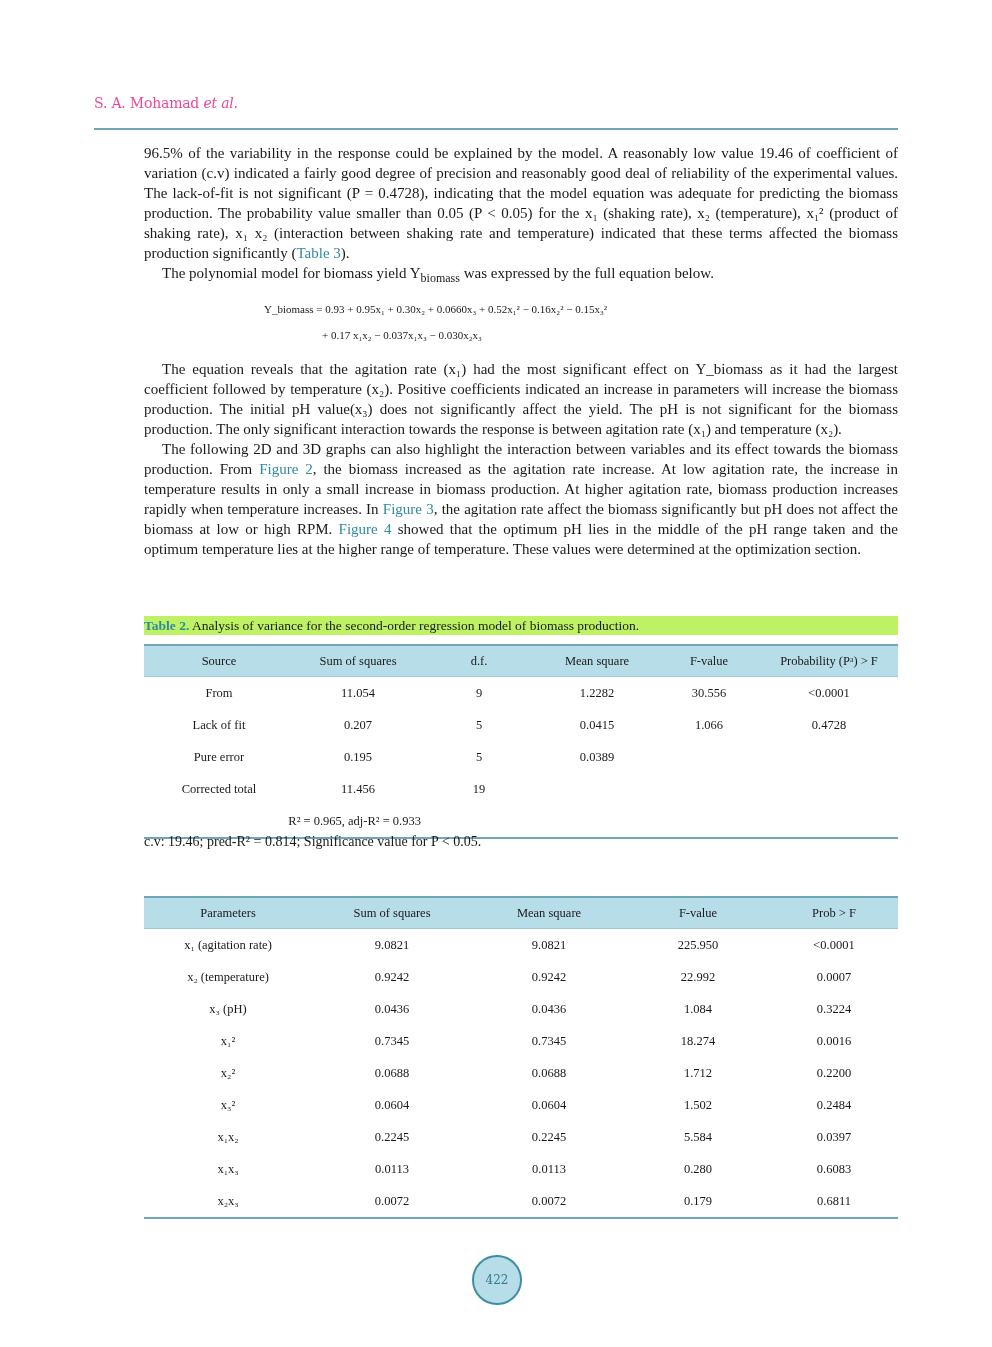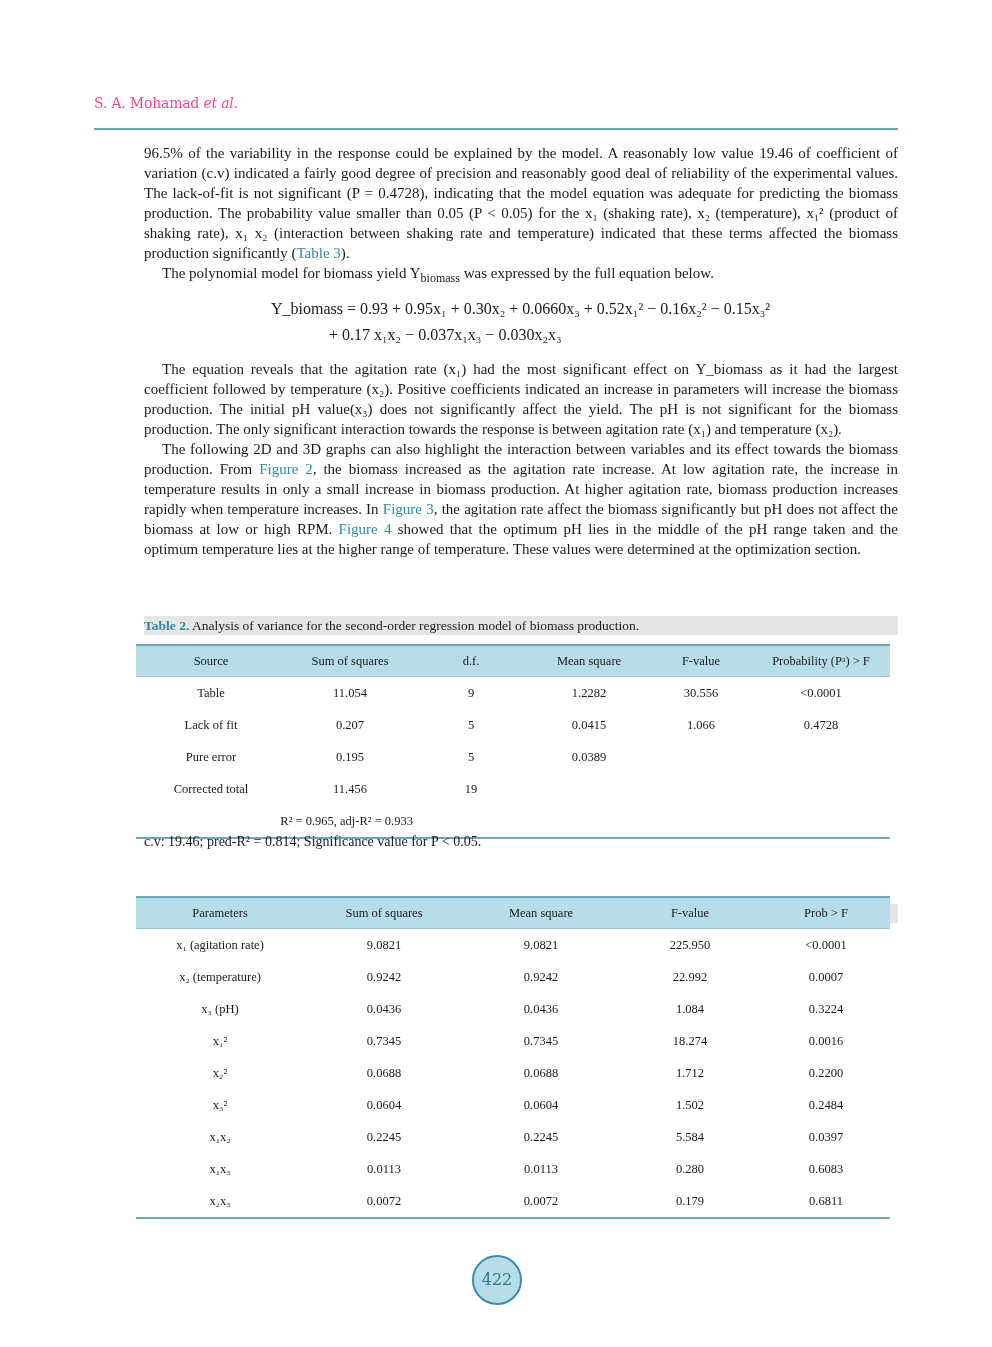--- a/index.html
+++ b/index.html
@@ -7,36 +7,36 @@
          font-family: "Liberation Serif", "DejaVu Serif", serif; color: #1a1a1a; }
   .running-head { position: absolute; left: 94px; top: 95px; font-size: 14px; color: #ec4899;
                   font-family: "DejaVu Serif", serif; letter-spacing: -0.2px; }
   .running-head i { font-style: italic; }
   .head-rule { position: absolute; left: 94px; top: 128px; width: 804px; height: 2px; background: #6fa7b8; }
   .body-text { position: absolute; left: 144px; width: 754px; font-size: 15px; line-height: 20px;
                text-align: justify; }
   .body-text p { margin: 0; }
   .indent { text-indent: 18px; }
   .ref { color: #2e8aa3; font-weight: normal; }
-  .equation { position: absolute; left: 271px; top: 296px; font-size: 16px; line-height: 26px;
+  .equation { position: absolute; left: 264px; top: 296px; font-size: 11px; line-height: 26px;
               font-family: "Liberation Serif", serif; }
   .equation .line2 { padding-left: 58px; }
   sub, sup { font-size: 12px; line-height: 0; }
-  .caption { position: absolute; left: 144px; width: 754px; height: 19px; background: #e5e5e5;
+  .caption { position: absolute; left: 144px; width: 754px; height: 19px; background: #bef264;
              font-size: 13.5px; line-height: 19px; }
   .caption .cap-label { color: #2e8aa3; font-weight: bold; }
-  table.data { position: absolute; left: 136px; width: 754px; border-collapse: collapse;
+  table.data { position: absolute; left: 144px; width: 754px; border-collapse: collapse;
                font-size: 12.5px; text-align: center; }
   table.data th { background: #b7dde8; font-weight: normal; height: 28px;
                   border-top: 2px solid #6fa7b8; border-bottom: 1px solid #9fc9d6; }
   table.data td { height: 30px; }
   table.data tr.last td { border-bottom: 2px solid #6fa7b8; }
   .note { position: absolute; left: 144px; top: 834px; font-size: 14px; }
   .page-num { position: absolute; left: 472px; top: 1255px; width: 46px; height: 46px; border-radius: 50%;
-              background: #b7dde8; border: 2px solid #3a8fa6; color: #2e7a90; font-size: 16px;
+              background: #b7dde8; border: 2px solid #3a8fa6; color: #2e7a90; font-size: 12px;
               text-align: center; line-height: 46px; font-family: "DejaVu Serif", serif; }
 </style>
 </head>
 <body>
 
 <div class="running-head">
   <span>S. A. Mohamad</span>
   <i>et al.</i>
 </div>
 <div class="head-rule"></div>
@@ -72,21 +72,21 @@
       <th style="width:148px">Source</th>
       <th style="width:126px">Sum of squares</th>
       <th style="width:112px">d.f.</th>
       <th style="width:120px">Mean square</th>
       <th style="width:100px">F-value</th>
       <th>Probability (Pᵃ) &gt; F</th>
     </tr>
   </thead>
   <tbody>
     <tr>
-      <td>Table</td>
+      <td>From</td>
         <td>11.054</td>
         <td>9</td>
         <td>1.2282</td>
         <td>30.556</td>
         <td>&lt;0.0001</td>
     </tr>
     <tr>
       <td>Lack of fit</td>
         <td>0.207</td>
         <td>5</td>

